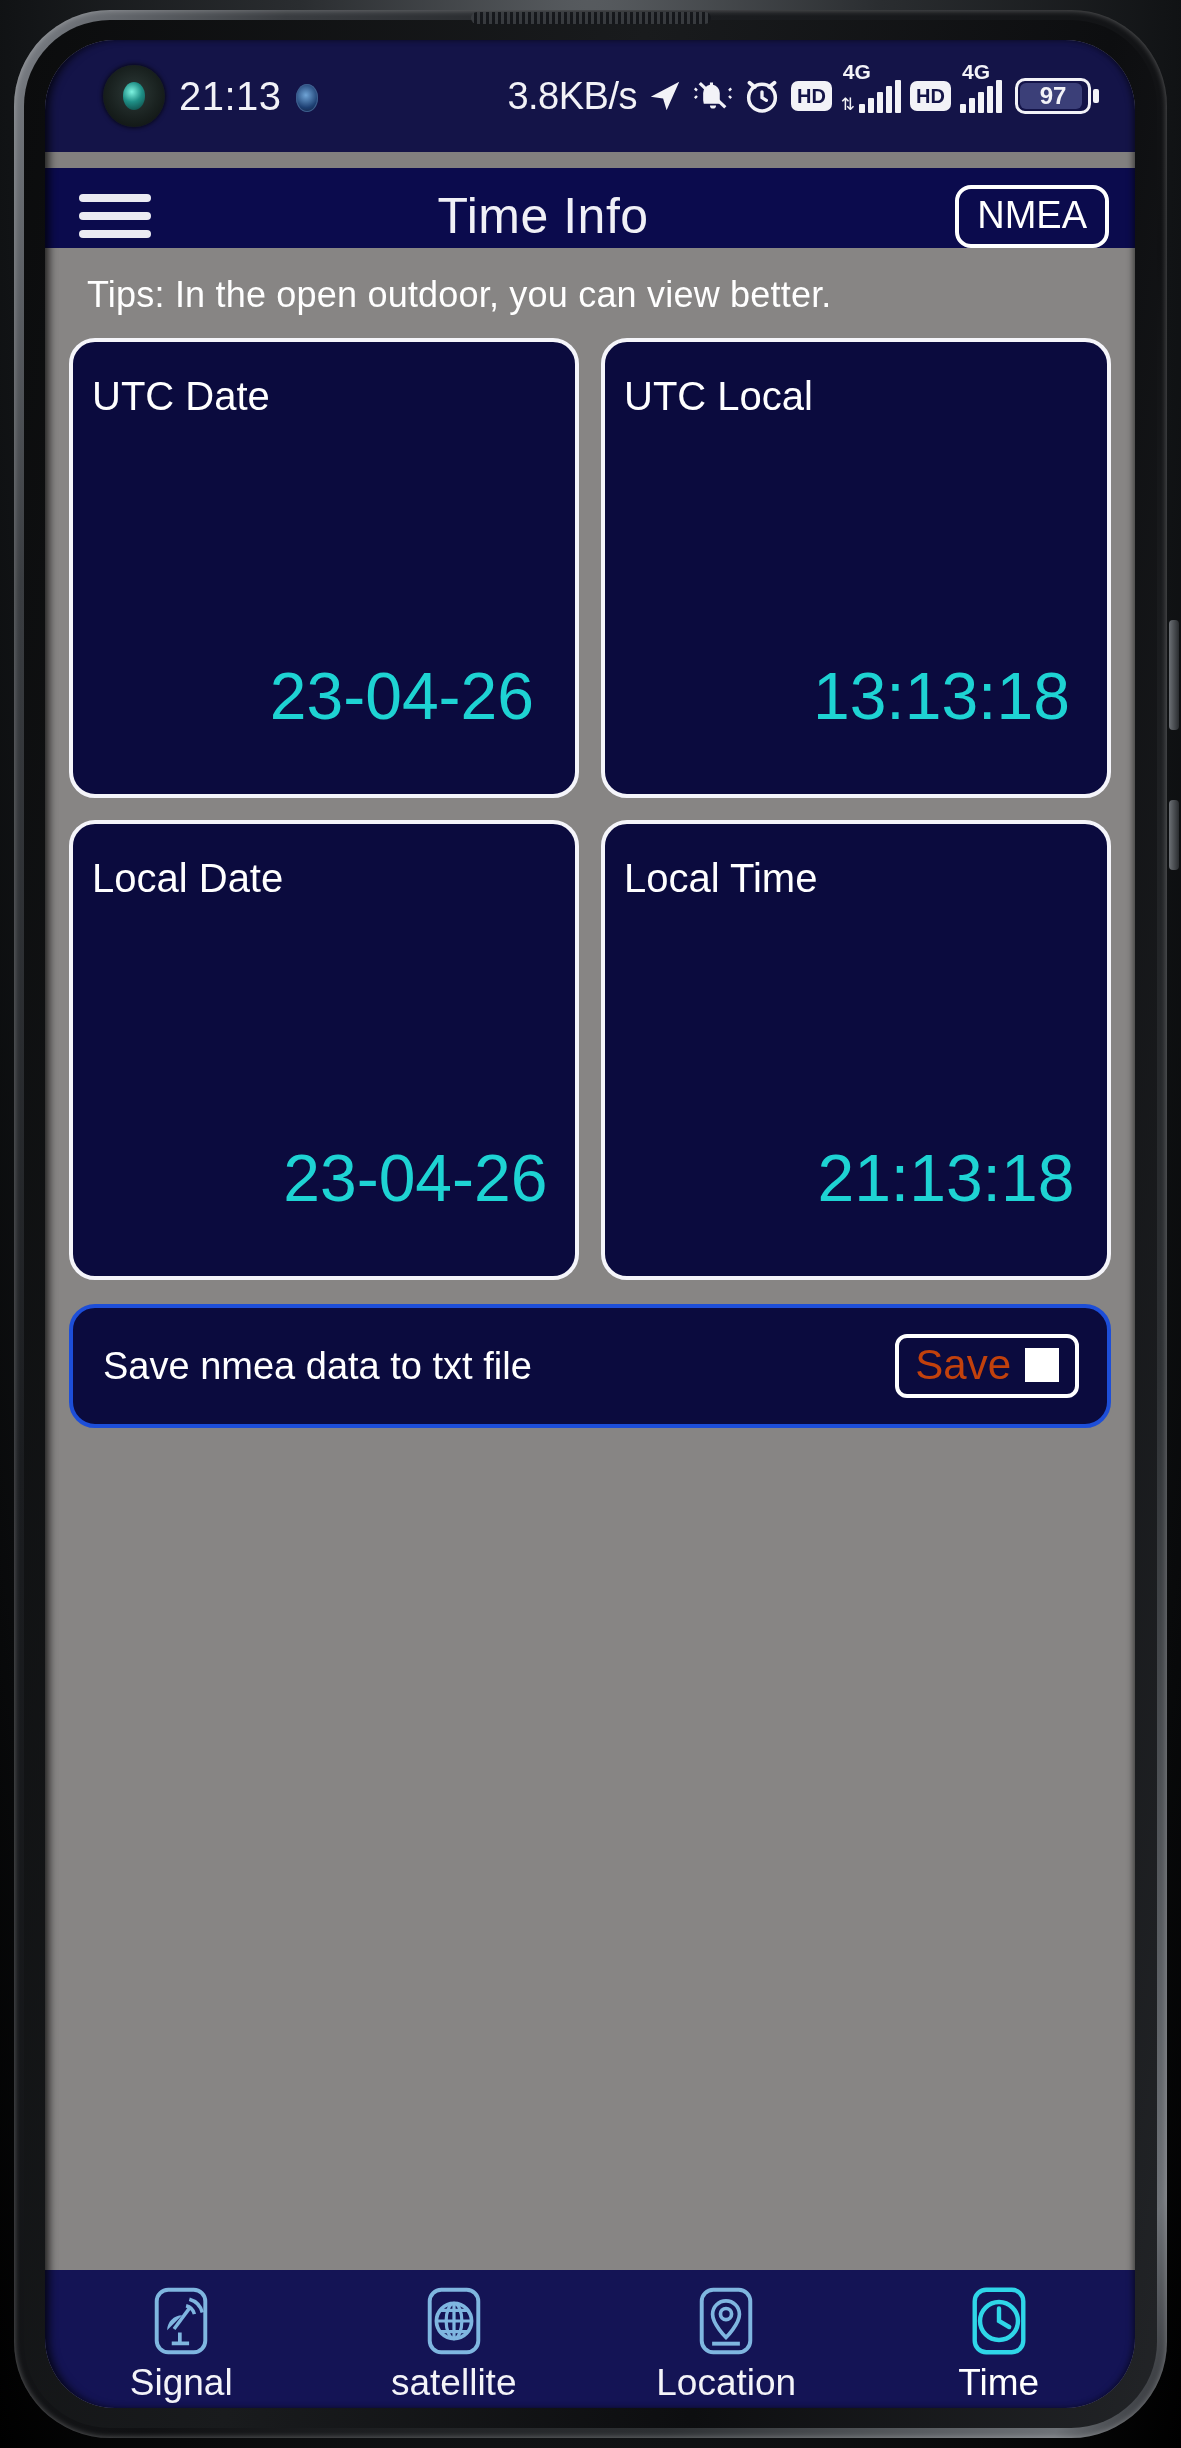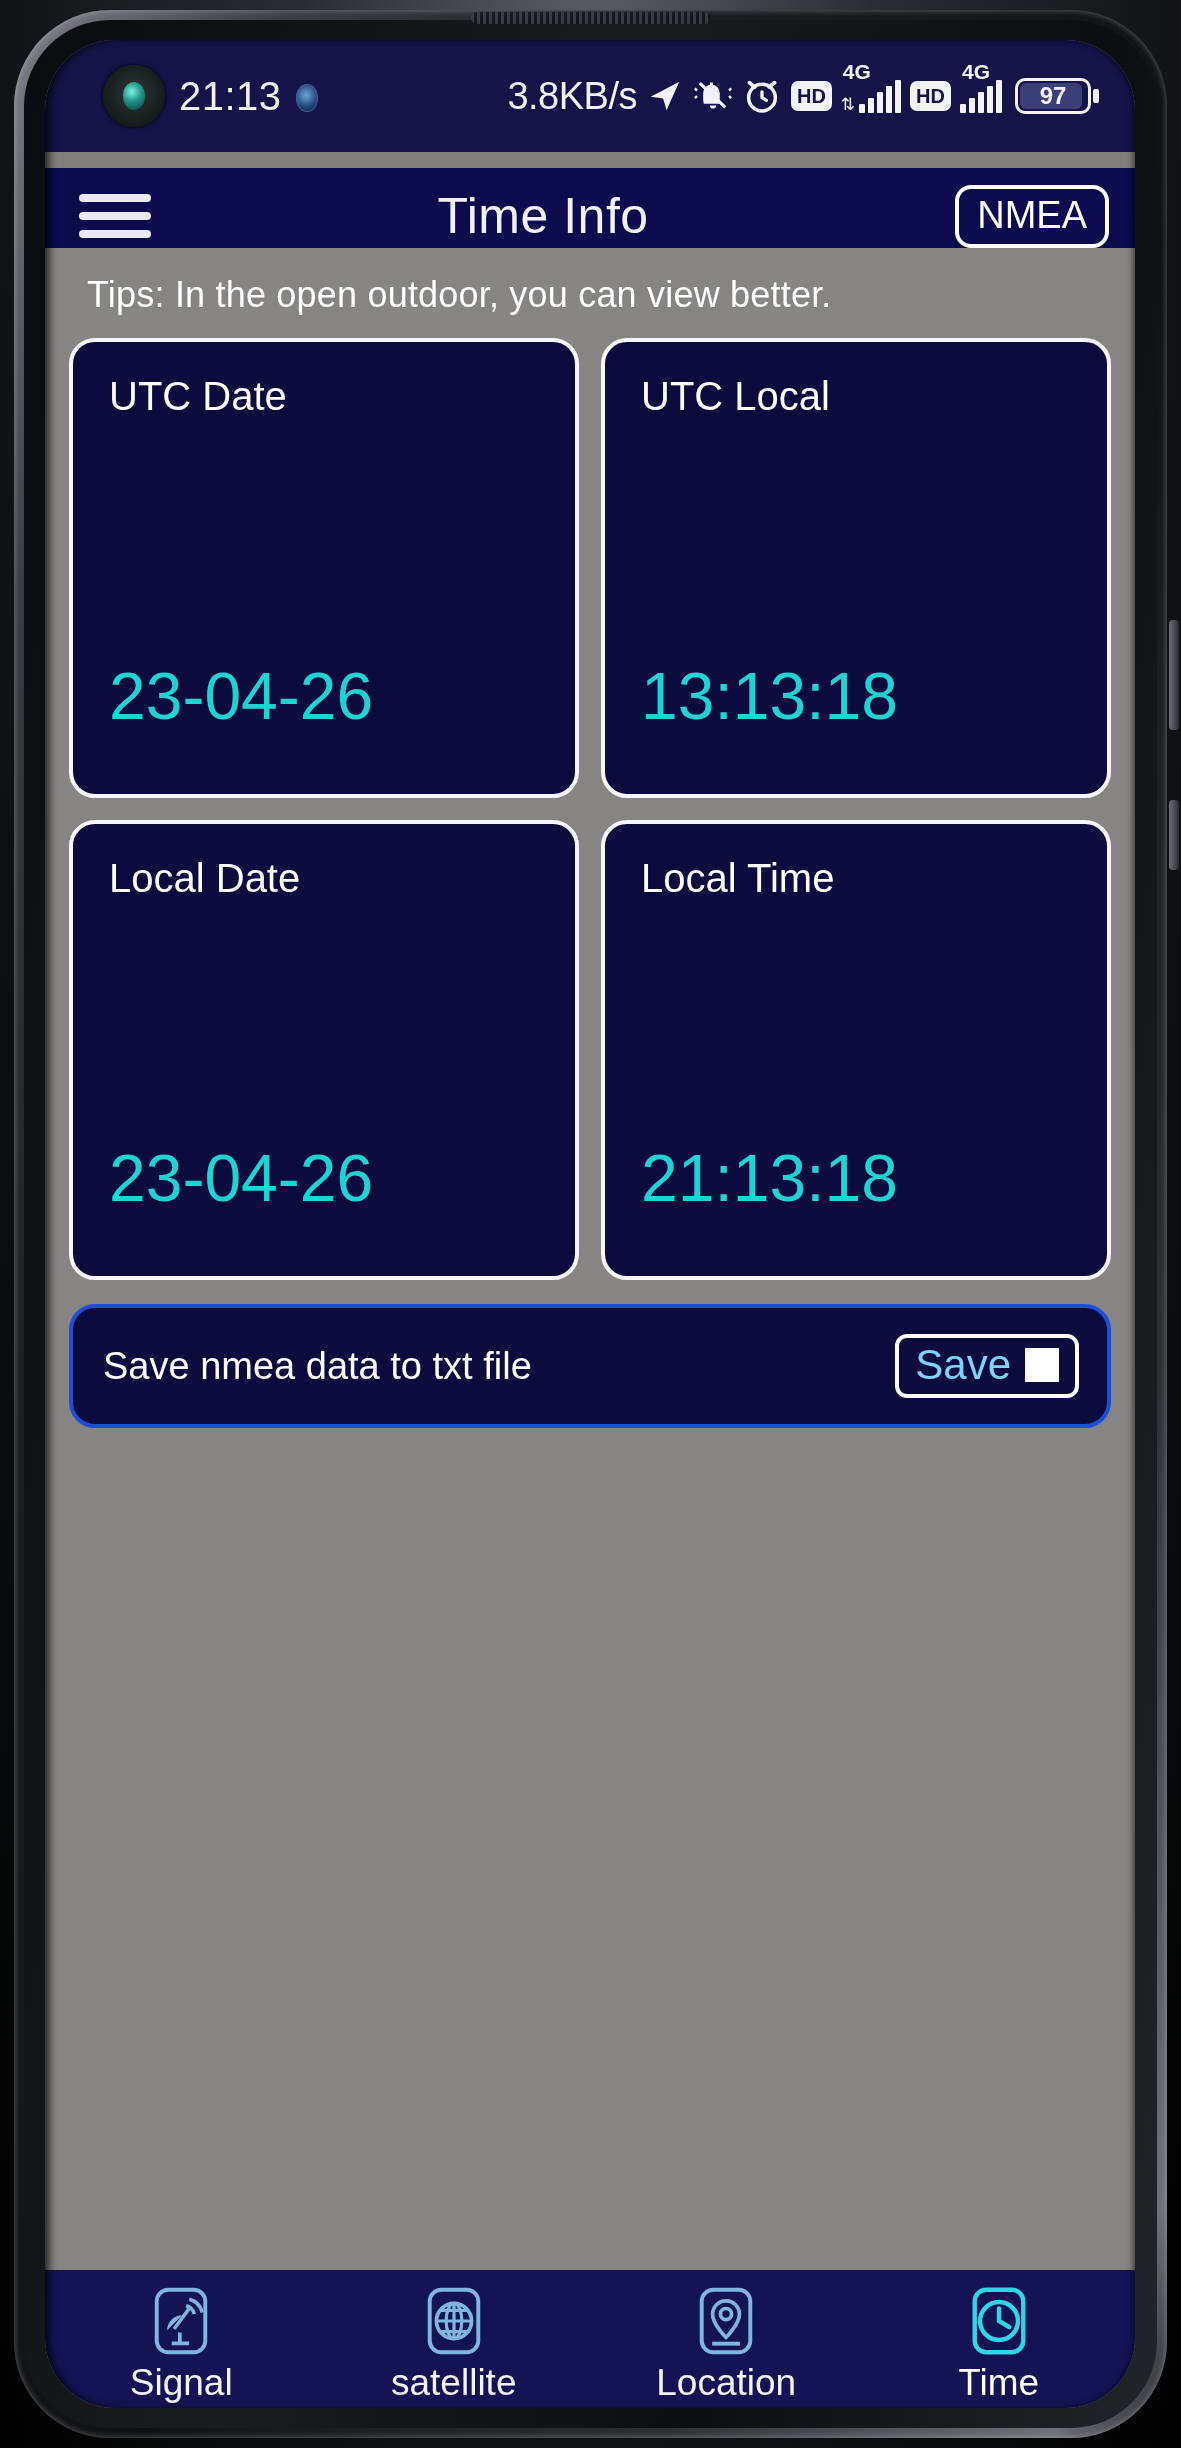--- a/index.html
+++ b/index.html
@@ -140,41 +140,41 @@
     padding:0 24px;
   }
   #tips{
     color:#ffffff; font-size:36px; padding:26px 14px 22px 18px;
     letter-spacing:.2px;
   }
   .card-grid{ display:flex; gap:22px; }
   .card{
     flex:1; height:460px;
     background:#0b0b3e; border:4px solid #f5f5fa; border-radius:26px;
-    padding:32px 36px; display:flex; flex-direction:column;
+    padding:32px 19px; display:flex; flex-direction:row;
   }
   .card-label{ color:#ffffff; font-size:40px; font-weight:400; }
   .card-value{
     margin-top:auto; margin-bottom:28px;
     color:#1ed3d3; font-size:66px; font-weight:400; letter-spacing:0;
   }
   .card-grid.second{ margin-top:22px; }
 
   #save-row{
     margin-top:24px; height:124px;
     background:#0b0b3e; border:4px solid #1d4ed8; border-radius:26px;
     display:flex; align-items:center; padding:0 28px 0 30px;
   }
   #save-row-label{ color:#ffffff; font-size:38px; }
   #save-btn{
     margin-left:auto; display:flex; align-items:center; gap:14px;
     border:4px solid #ffffff; border-radius:12px;
     padding:6px 16px 8px; background:transparent; cursor:pointer;
   }
-  #save-btn-label{ color:#7dd3fc; font-size:42px; line-height:1; }
+  #save-btn-label{ color:#c2410c; font-size:42px; line-height:1; }
   #save-checkbox{ width:34px; height:34px; background:#ffffff; }
 
   
   #bottom-nav{
     position:absolute; left:0; bottom:0; width:100%; height:138px;
     background:#141455;
     display:flex; align-items:center;
   }
   .nav-item{
     flex:1; display:flex; flex-direction:column; align-items:center;

